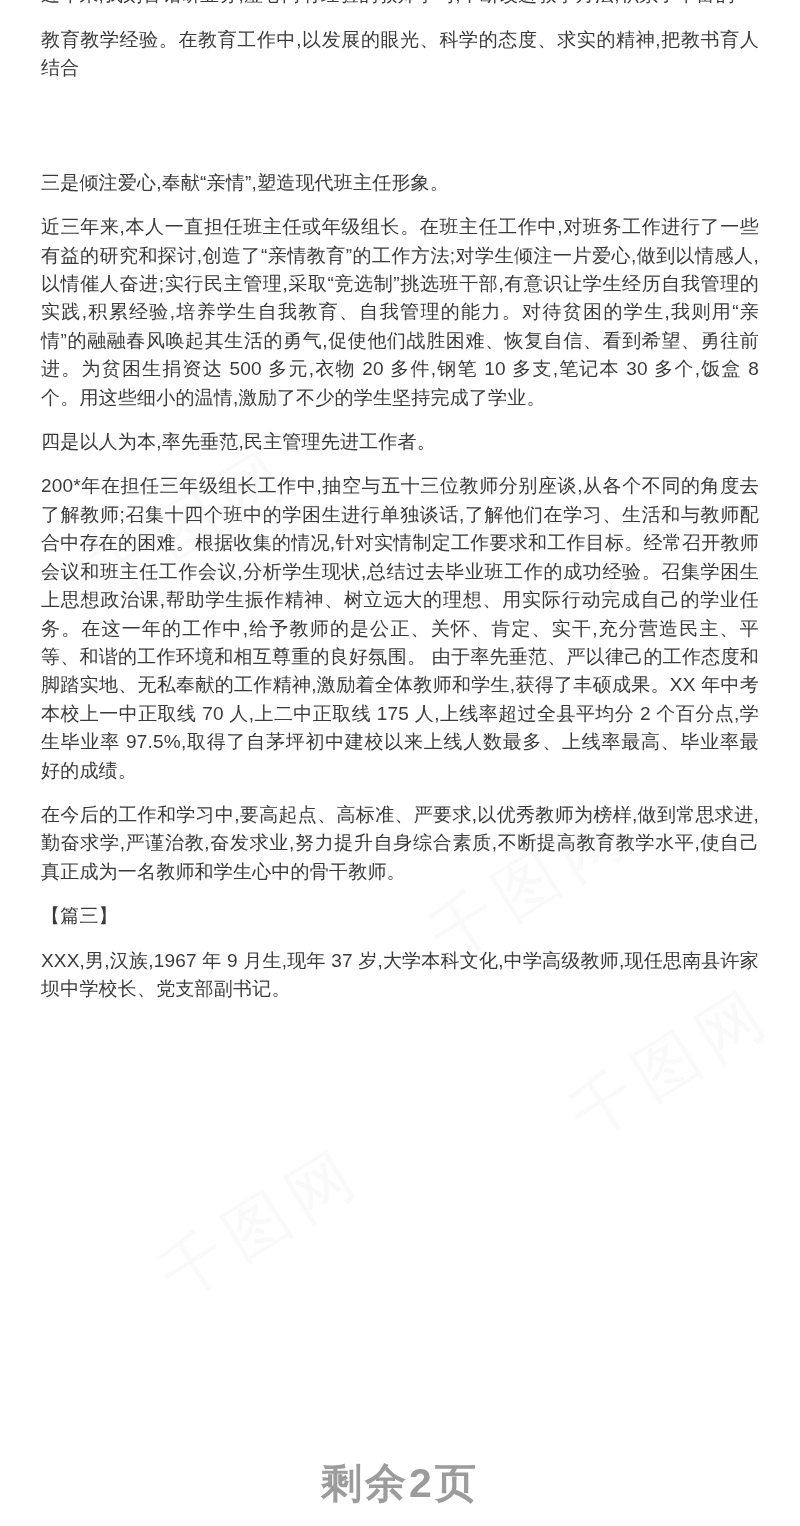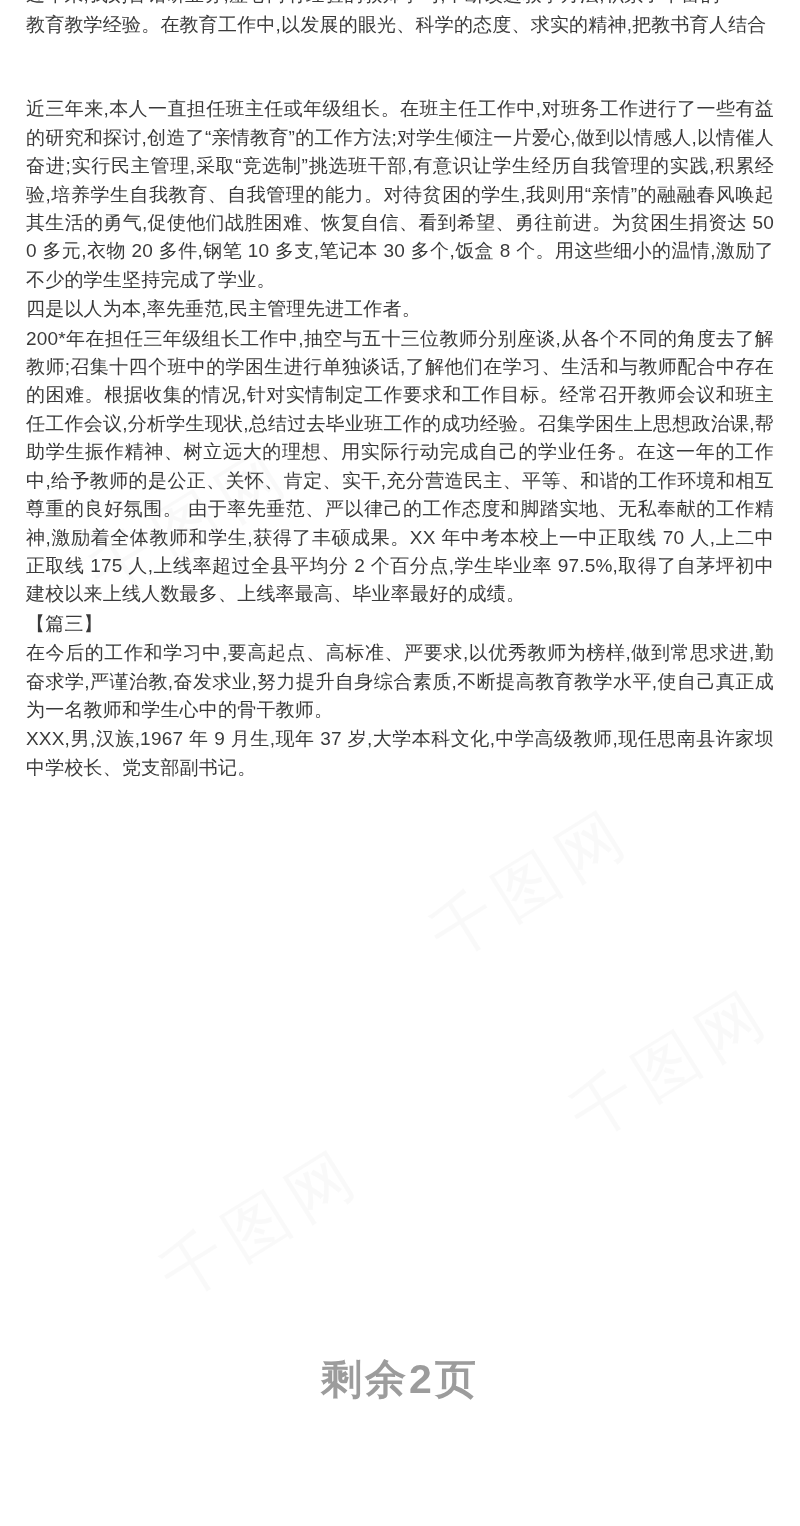--- a/index.html
+++ b/index.html
@@ -14,21 +14,21 @@
     overflow: hidden;
     font-family: "Liberation Sans", sans-serif;
   }
   .doc-body {
     position: absolute;
     top: 0;
     left: 25px;
     right: 25px;
   }
   .doc-body p {
-    margin: 1px;
+    margin: 16px;
     font-size: 19px;
     line-height: 28.4px;
     color: #3a3a3a;
     text-align: justify;
     word-break: break-all;
     letter-spacing: 0.2px;
   }
   
   .clip-top {
     height: 10px;
@@ -50,21 +50,21 @@
     font-size: 64px;
     color: #9a9a9a;
     opacity: 0.05;
     transform: rotate(-32deg);
     white-space: nowrap;
     pointer-events: none;
     letter-spacing: 10px;
   }
   .footer {
     position: absolute;
-    top: 1352px;
+    top: 1456px;
     left: 0;
     width: 100%;
     display: flex;
     justify-content: center;
     align-items: center;
     gap: 40px;
   }
   .footer span {
     font-size: 41px;
     font-weight: bold;
@@ -79,24 +79,25 @@
 <span class="watermark" style="left: 420px; top: 840px;">千图网</span>
 <span class="watermark" style="left: 560px; top: 1020px;">千图网</span>
 <span class="watermark" style="left: 150px; top: 1180px;">千图网</span>
 
 <div class="doc-body">
     <div class="clip-top">
       <p>近年来,我刻苦钻研业务,虚心向有经验的教师学习,不断改进教学方法,积累了丰富的</p>
     </div>
     <p>教育教学经验。在教育工作中,以发展的眼光、科学的态度、求实的精神,把教书育人结合</p>
     <div class="gap"></div>
+    <p>三是倾注爱心,奉献“亲情”,塑造现代班主任形象。</p>
     <p>近三年来,本人一直担任班主任或年级组长。在班主任工作中,对班务工作进行了一些有益的研究和探讨,创造了“亲情教育”的工作方法;对学生倾注一片爱心,做到以情感人,以情催人奋进;实行民主管理,采取“竞选制”挑选班干部,有意识让学生经历自我管理的实践,积累经验,培养学生自我教育、自我管理的能力。对待贫困的学生,我则用“亲情”的融融春风唤起其生活的勇气,促使他们战胜困难、恢复自信、看到希望、勇往前进。为贫困生捐资达 500 多元,衣物 20 多件,钢笔 10 多支,笔记本 30 多个,饭盒 8 个。用这些细小的温情,激励了不少的学生坚持完成了学业。</p>
     <p>四是以人为本,率先垂范,民主管理先进工作者。</p>
     <p>200*年在担任三年级组长工作中,抽空与五十三位教师分别座谈,从各个不同的角度去了解教师;召集十四个班中的学困生进行单独谈话,了解他们在学习、生活和与教师配合中存在的困难。根据收集的情况,针对实情制定工作要求和工作目标。经常召开教师会议和班主任工作会议,分析学生现状,总结过去毕业班工作的成功经验。召集学困生上思想政治课,帮助学生振作精神、树立远大的理想、用实际行动完成自己的学业任务。在这一年的工作中,给予教师的是公正、关怀、肯定、实干,充分营造民主、平等、和谐的工作环境和相互尊重的良好氛围。 由于率先垂范、严以律己的工作态度和脚踏实地、无私奉献的工作精神,激励着全体教师和学生,获得了丰硕成果。XX 年中考本校上一中正取线 70 人,上二中正取线 175 人,上线率超过全县平均分 2 个百分点,学生毕业率 97.5%,取得了自茅坪初中建校以来上线人数最多、上线率最高、毕业率最好的成绩。</p>
+    <p>在今后的工作和学习中,要高起点、高标准、严要求,以优秀教师为榜样,做到常思求进,勤奋求学,严谨治教,奋发求业,努力提升自身综合素质,不断提高教育教学水平,使自己真正成为一名教师和学生心中的骨干教师。</p>
     <p>【篇三】</p>
-    <p>在今后的工作和学习中,要高起点、高标准、严要求,以优秀教师为榜样,做到常思求进,勤奋求学,严谨治教,奋发求业,努力提升自身综合素质,不断提高教育教学水平,使自己真正成为一名教师和学生心中的骨干教师。</p>
     <p>XXX,男,汉族,1967 年 9 月生,现年 37 岁,大学本科文化,中学高级教师,现任思南县许家坝中学校长、党支部副书记。</p>
     <div class="blank"></div>
   </div>
 
 <div class="footer">
   <span>剩余2页</span>
 </div>
 
 </body></html>

